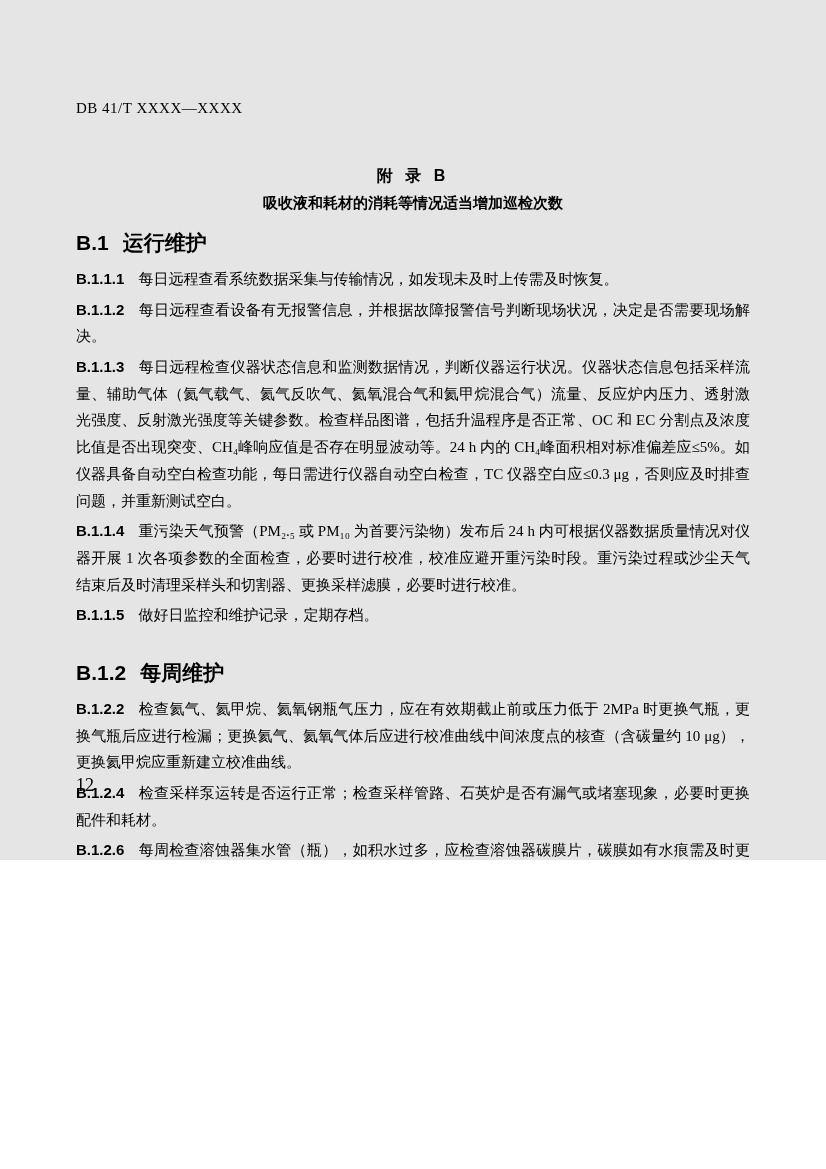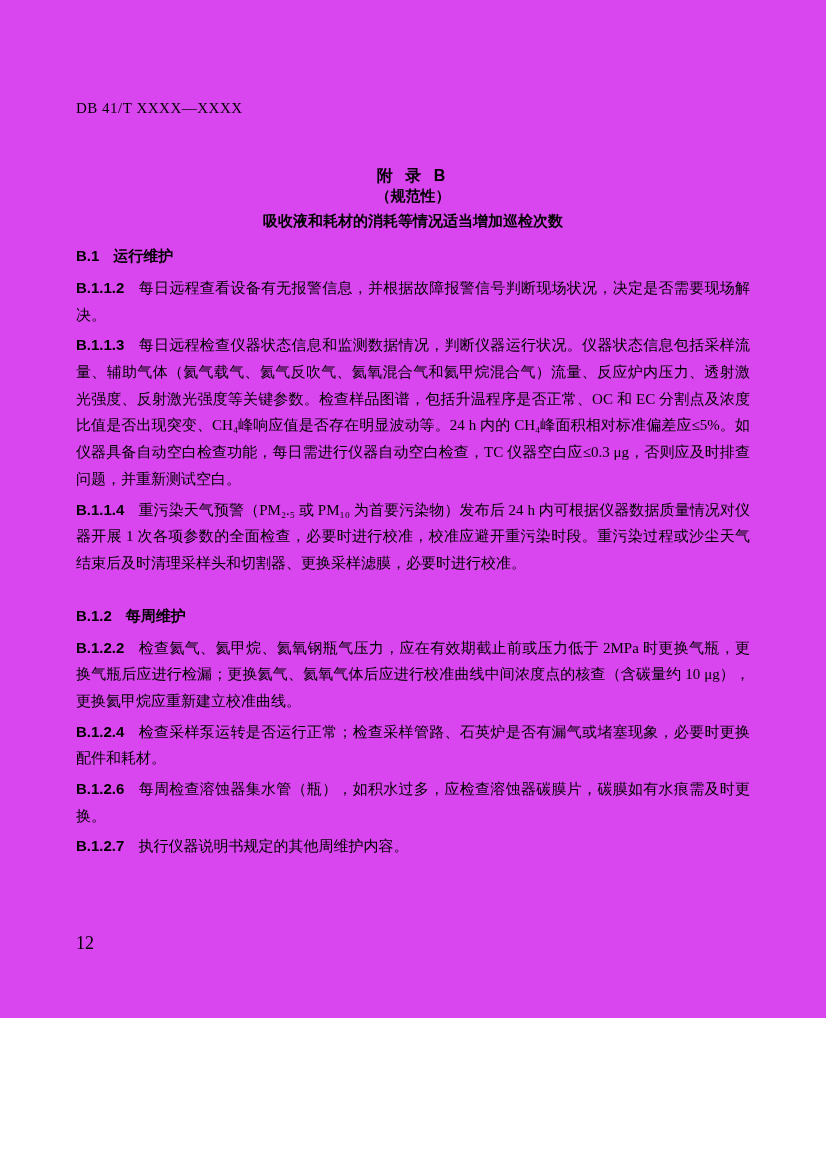--- a/index.html
+++ b/index.html
@@ -1,20 +1,20 @@
 <!DOCTYPE html>
 <html><head>
 <meta charset="utf-8">
 <style>
   * { margin: 0; padding: 0; box-sizing: border-box; }
   html, body { background: #ffffff; }
   .page {
     width: 826px;
-    height: 1018px;
-    background: #d946ef;
+    height: 860px;
+    background: #e5e5e5;
     position: relative;
     font-family: "Liberation Serif", "DejaVu Serif", serif;
     color: #000000;
     overflow: hidden;
   }
   .doc-header {
     position: absolute;
     top: 100px;
     left: 76px;
     font-size: 15px;
@@ -24,28 +24,28 @@
     position: absolute;
     top: 166px;
     left: 76px;
     width: 674px;
   }
   .titles {
     text-align: center;
     font-family: "Liberation Sans", "DejaVu Sans", sans-serif;
     font-weight: bold;
   }
-  .title-appendix { font-size: 16px; letter-spacing: 4px; }
+  .title-appendix { font-size: 16px; letter-spacing: 4px; margin-bottom: 7px; }
   .title-normative { font-size: 15px; margin-bottom: 6px; }
   .title-subject { font-size: 15px; margin-bottom: 16px; }
   .doc-body { margin-top: 4px; }
   .heading1, .heading2 {
     font-family: "Liberation Sans", "DejaVu Sans", sans-serif;
     font-weight: bold;
-    font-size: 15px;
+    font-size: 21px;
     margin: 13px 0 9px 0;
   }
   .heading1 .num, .heading2 .num { margin-right: 14px; }
   .clause {
     font-size: 15px;
     line-height: 1.78;
     text-align: justify;
     margin-bottom: 4px;
   }
   .clause .num {
@@ -68,29 +68,30 @@
 
 <div class="page">
 
   <div class="doc-header">
     <span>DB 41/T XXXX—XXXX</span>
   </div>
 
   <div class="content">
     <div class="titles">
       <div class="title-appendix">附 录 B</div>
-      <div class="title-normative">（规范性）</div>
       <div class="title-subject">吸收液和耗材的消耗等情况适当增加巡检次数</div>
     </div>
 
     <div class="doc-body" id="doc-body">
         <div class="heading1"><span class="num">B.1</span><span>运行维护</span></div>
+        <div class="clause"><span class="num">B.1.1.1</span><span>每日远程查看系统数据采集与传输情况，如发现未及时上传需及时恢复。</span></div>
         <div class="clause"><span class="num">B.1.1.2</span><span>每日远程查看设备有无报警信息，并根据故障报警信号判断现场状况，决定是否需要现场解决。</span></div>
         <div class="clause"><span class="num">B.1.1.3</span><span>每日远程检查仪器状态信息和监测数据情况，判断仪器运行状况。仪器状态信息包括采样流量、辅助气体（氦气载气、氦气反吹气、氦氧混合气和氦甲烷混合气）流量、反应炉内压力、透射激光强度、反射激光强度等关键参数。检查样品图谱，包括升温程序是否正常、OC 和 EC 分割点及浓度比值是否出现突变、CH₄峰响应值是否存在明显波动等。24 h 内的 CH₄峰面积相对标准偏差应≤5%。如仪器具备自动空白检查功能，每日需进行仪器自动空白检查，TC 仪器空白应≤0.3 μg，否则应及时排查问题，并重新测试空白。</span></div>
         <div class="clause"><span class="num">B.1.1.4</span><span>重污染天气预警（PM₂.₅ 或 PM₁₀ 为首要污染物）发布后 24 h 内可根据仪器数据质量情况对仪器开展 1 次各项参数的全面检查，必要时进行校准，校准应避开重污染时段。重污染过程或沙尘天气结束后及时清理采样头和切割器、更换采样滤膜，必要时进行校准。</span></div>
+        <div class="clause"><span class="num">B.1.1.5</span><span>做好日监控和维护记录，定期存档。</span></div>
         <div class="heading2 space-before"><span class="num">B.1.2</span><span>每周维护</span></div>
         <div class="clause"><span class="num">B.1.2.2</span><span>检查氦气、氦甲烷、氦氧钢瓶气压力，应在有效期截止前或压力低于 2MPa 时更换气瓶，更换气瓶后应进行检漏；更换氦气、氦氧气体后应进行校准曲线中间浓度点的核查（含碳量约 10 μg），更换氦甲烷应重新建立校准曲线。</span></div>
         <div class="clause"><span class="num">B.1.2.4</span><span>检查采样泵运转是否运行正常；检查采样管路、石英炉是否有漏气或堵塞现象，必要时更换配件和耗材。</span></div>
         <div class="clause"><span class="num">B.1.2.6</span><span>每周检查溶蚀器集水管（瓶），如积水过多，应检查溶蚀器碳膜片，碳膜如有水痕需及时更换。</span></div>
         <div class="clause"><span class="num">B.1.2.7</span><span>执行仪器说明书规定的其他周维护内容。</span></div>
       </div>
   </div>
 
   <div class="doc-footer">12</div>
 

